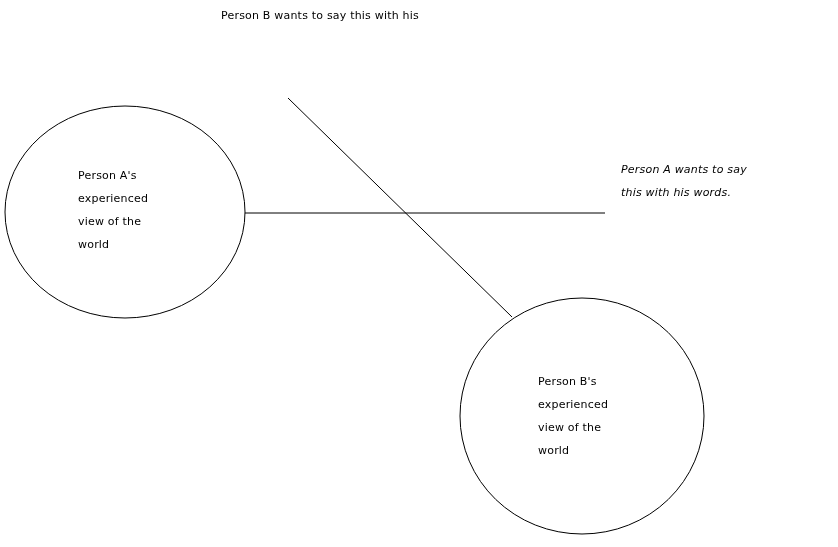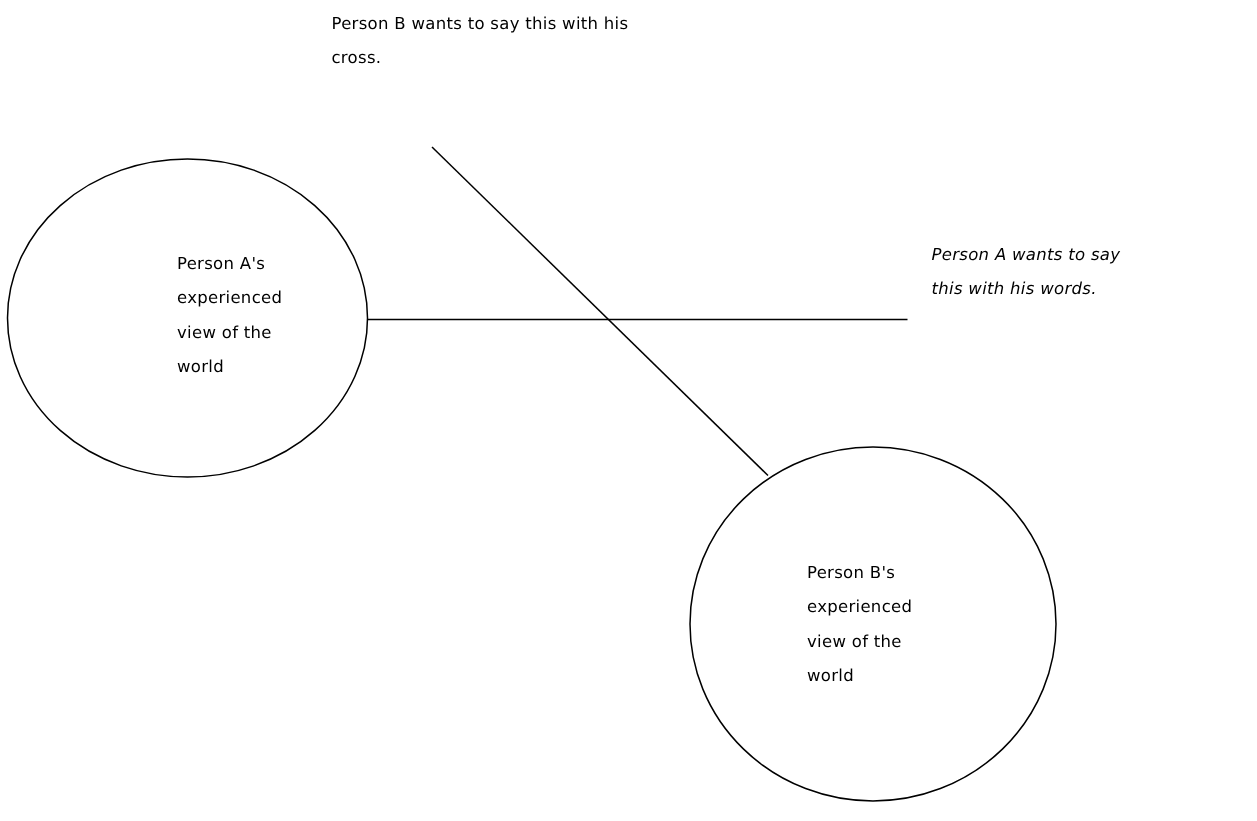--- a/index.html
+++ b/index.html
@@ -37,29 +37,28 @@
 
   <svg class="shapes" width="838" height="547" viewBox="0 0 838 547">
     <ellipse cx="125" cy="212" rx="120" ry="106" fill="none" stroke-width="1" stroke="#000000"></ellipse>
     <ellipse cx="582" cy="416" rx="122" ry="118" fill="none" stroke-width="1" stroke="#000000"></ellipse>
     <line x1="245" y1="213" x2="605" y2="213" stroke-width="1" stroke="#000000"></line>
     <line x1="288" y1="98" x2="512" y2="317" stroke-width="1" stroke="#000000"></line>
   </svg>
 
   <div class="label" style="left:221px; top:4px;">
     <div>Person B wants to say this with his</div>
-    <div>cross.</div>
   </div>
 
   <div class="label" style="left:621px; top:158px;font-style:italic;">
     <div>Person A wants to say</div>
     <div>this with his words.</div>
   </div>
 
-  <div class="label" style="left:78px; top:164px;margin-left:40px;">
+  <div class="label" style="left:78px; top:164px;">
     <div>Person A's</div>
     <div>experienced</div>
     <div>view of the</div>
     <div>world</div>
   </div>
 
   <div class="label" style="left:538px; top:370px;">
     <div>Person B's</div>
     <div>experienced</div>
     <div>view of the</div>

